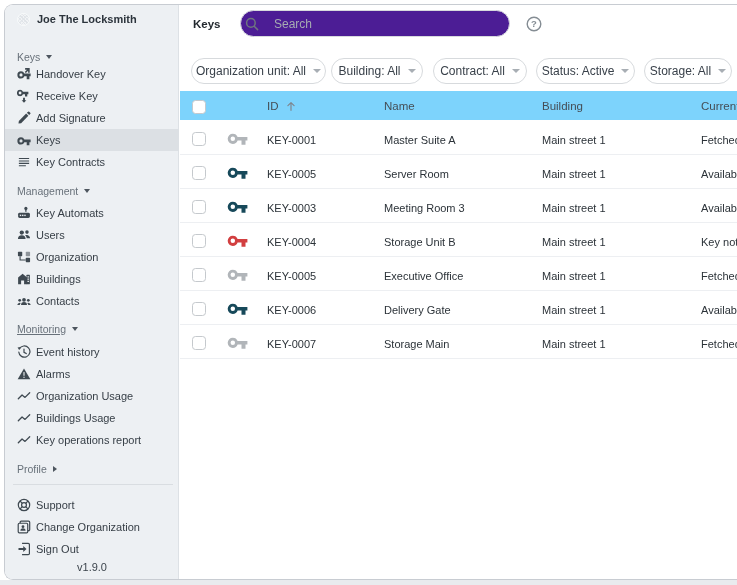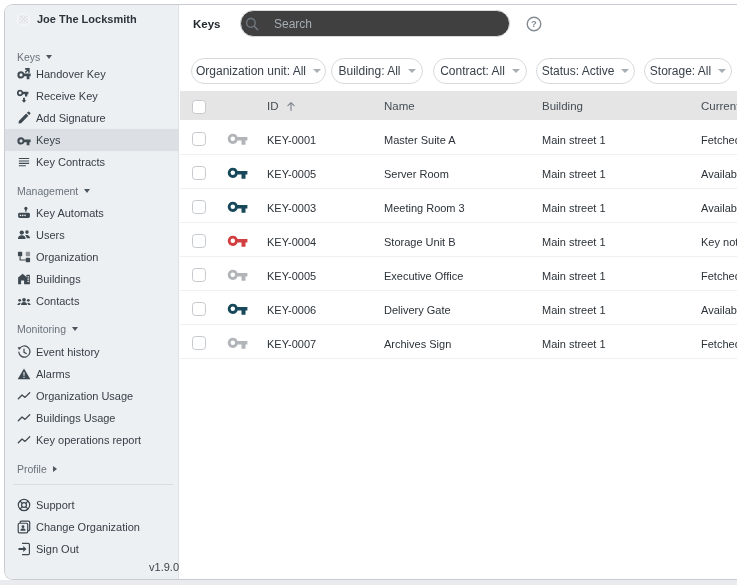--- a/index.html
+++ b/index.html
@@ -11,29 +11,29 @@
 .main { position:absolute; left:175px; top:0; right:0; height:574px; background:#ffffff; }
 .sel { position:absolute; left:0; width:174px; height:22px; background:#dce0e4; }
 .sitem { position:absolute; left:12px; height:22px; display:flex; align-items:center; font-size:11px; color:#363e46; white-space:nowrap; }
 .sitem svg { width:14px; height:14px; margin-right:5px; flex:0 0 auto; }
 .slabel { position:absolute; left:12px; height:16px; display:flex; align-items:center; font-size:10.5px; color:#68717a; white-space:nowrap; }
 .slabel .tri { margin-left:6px; width:0; height:0; border-left:3.5px solid transparent; border-right:3.5px solid transparent; border-top:4.5px solid #4d555e; }
 .slabel .trir { margin-left:6px; width:0; height:0; border-top:3.5px solid transparent; border-bottom:3.5px solid transparent; border-left:4.5px solid #4d555e; }
 .user { position:absolute; left:12px; top:3px; height:22px; display:flex; align-items:center; font-size:11px; font-weight:bold; color:#2c343c; }
 .avatar { width:13px; height:13px; border-radius:50%; background:#f2f4f6; border:1px solid #f8fafb; margin-right:7px; background-image:repeating-linear-gradient(45deg,#e0e4e8 0 1px,rgba(0,0,0,0) 1px 2.5px),repeating-linear-gradient(-45deg,#e4e8ec 0 1px,rgba(0,0,0,0) 1px 2.5px); }
 .sdivider { position:absolute; left:8px; top:479px; width:160px; height:1px; background:#d9dde1; }
-.version { position:absolute; left:0; top:556px; width:174px; text-align:right; font-size:11px; color:#3c444c; }
+.version { position:absolute; left:0; top:556px; width:174px; text-align:center; font-size:11px; color:#3c444c; }
 .title { position:absolute; left:13px; top:13px; font-size:11.5px; font-weight:bold; color:#23292f; }
-.search { position:absolute; left:60px; top:5px; width:270px; height:27px; border:1px solid #d7dadd; border-radius:14px; background:#404040; display:flex; align-items:center; }
+.search { position:absolute; left:60px; top:5px; width:270px; height:27px; border:1px solid #d7dadd; border-radius:14px; background:#4c1d95; display:flex; align-items:center; }
 .search svg { margin-left:4px; }
 .search .ph { margin-left:15px; font-size:12px; color:#a6acb2; }
 .help { position:absolute; left:346px; top:11px; width:16px; height:16px; }
 .pill { position:absolute; top:53px; height:26px; border:1px solid #d7dadd; border-radius:13px; background:#fff; display:flex; align-items:center; justify-content:center; font-size:12px; color:#39414a; white-space:nowrap; }
 .pill .chev { margin-left:7px; width:0; height:0; border-left:4px solid transparent; border-right:4px solid transparent; border-top:4.5px solid #a8aeb4; }
-.thead { position:absolute; left:0; top:86px; right:0; height:29px; background:#e5e5e5; }
+.thead { position:absolute; left:0; top:86px; right:0; height:29px; background:#7dd3fc; }
 .th { position:absolute; font-size:11.5px; color:#454e56; top:0; height:29px; display:flex; align-items:center; white-space:nowrap; }
 .row { position:absolute; left:0; right:0; height:34px; border-bottom:1px solid #edeff2; }
 .cell { position:absolute; font-size:11px; color:#2b3238; top:2px; height:34px; display:flex; align-items:center; white-space:nowrap; }
 .cb { position:absolute; left:12px; width:14px; height:14px; border:1.5px solid #c5c9cd; border-radius:3.5px; background:#fff; }
 .keyicon { position:absolute; left:47px; top:11px; }
 </style>
 </head>
 <body>
 <div class="card">
   <div class="sidebar">
@@ -107,21 +107,21 @@
 <div class="sitem" style="top:285px;"><svg viewBox="0 0 15 15">
           <g fill="#3f4951" stroke="none">
             <circle cx="7.5" cy="6.2" r="2"></circle>
             <path d="M4.3 11.9 a3.2 3.2 0 0 1 6.4 0 Z"></path>
             <circle cx="2.9" cy="6.8" r="1.5"></circle>
             <path d="M0.4 11.9 a2.5 2.5 0 0 1 3.6 -2.2 a4.4 4.4 0 0 0 -1.1 2.2 Z"></path>
             <circle cx="12.1" cy="6.8" r="1.5"></circle>
             <path d="M14.6 11.9 a2.5 2.5 0 0 0 -3.6 -2.2 a4.4 4.4 0 0 1 1.1 2.2 Z"></path>
           </g>
         </svg>Contacts</div>
-<div class="slabel" style="top:316px;">Monitoring<span class="tri"></span></div>
+<div class="slabel" style="top:316px;text-decoration:underline;">Monitoring<span class="tri"></span></div>
 <div class="sitem" style="top:336px;"><svg viewBox="0 0 15 15">
           <g fill="none" stroke="#3f4951" stroke-width="1.3">
             <path d="M2.6 4.2 A6 6 0 1 1 1.9 7.5" stroke-linecap="round"></path>
             <path d="M7.5 4.4 V7.8 L9.9 9.2" stroke-linecap="round"></path>
           </g>
           <path fill="#3f4951" stroke="none" d="M0.6 2.6 L3.9 2.2 L2.2 5.2 Z"></path>
         </svg>Event history</div>
 <div class="sitem" style="top:358px;"><svg viewBox="0 0 15 15">
           <path fill="#3f4951" stroke="none" d="M7.5 1.5 L14.3 13 H0.7 Z"></path>
           <rect x="6.9" y="5.4" width="1.2" height="4" fill="#edf0f3"></rect>
@@ -249,19 +249,19 @@
   <div class="cell" style="left:204px;">Delivery Gate</div>
   <div class="cell" style="left:362px;">Main street 1</div>
   <div class="cell" style="left:521px;">Available</div>
 </div>
 <div class="row" style="top:320px;">
   <div class="cb" style="top:11px;"></div>
   <div class="keyicon"><svg width="21" height="14" viewBox="0 0 21 14">
             <path fill="#b1b5b9" fill-rule="evenodd" d="M5.8 1.7 A5.1 5.1 0 1 0 5.8 11.9 A5.1 5.1 0 0 0 10.6 8.5 L14.5 8.5 L14.5 12.7 L18.5 12.7 L18.5 8.5 L20.4 8.5 L20.4 5.1 L10.6 5.1 A5.1 5.1 0 0 0 5.8 1.7 Z M5.8 4.55 A2.25 2.25 0 0 1 5.8 9.05 A2.25 2.25 0 0 1 5.8 4.55 Z"></path>
           </svg></div>
   <div class="cell" style="left:87px;">KEY-0007</div>
-  <div class="cell" style="left:204px;">Archives Sign</div>
+  <div class="cell" style="left:204px;">Storage Main</div>
   <div class="cell" style="left:362px;">Main street 1</div>
   <div class="cell" style="left:521px;">Fetched</div>
 </div>
   </div>
 </div>
 <div class="bottomstrip"></div>
 
 </body></html>

